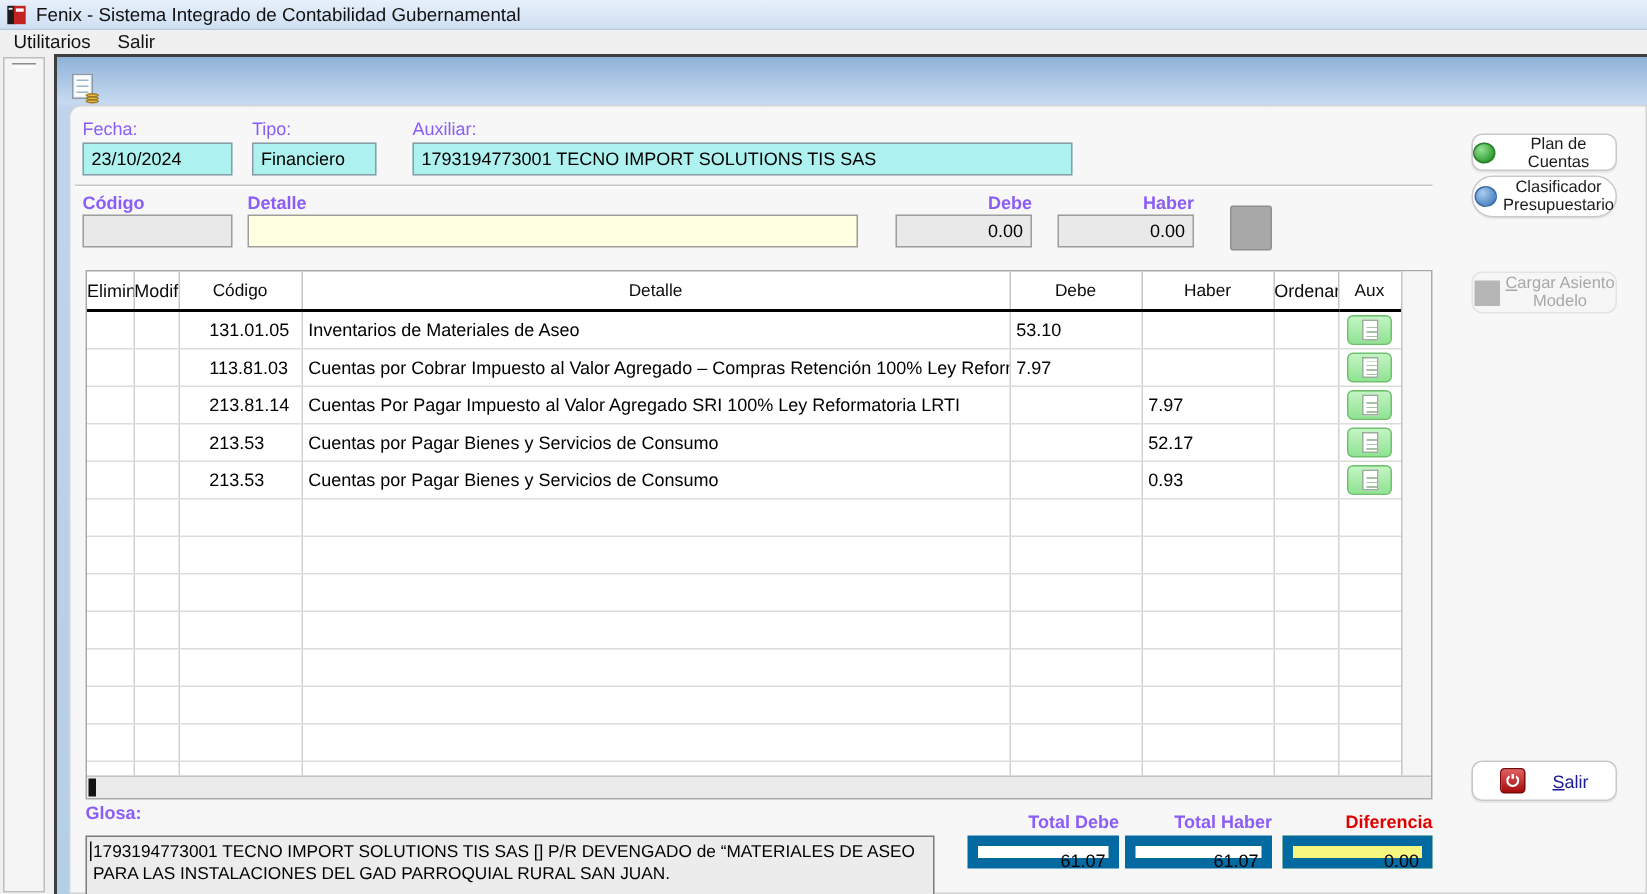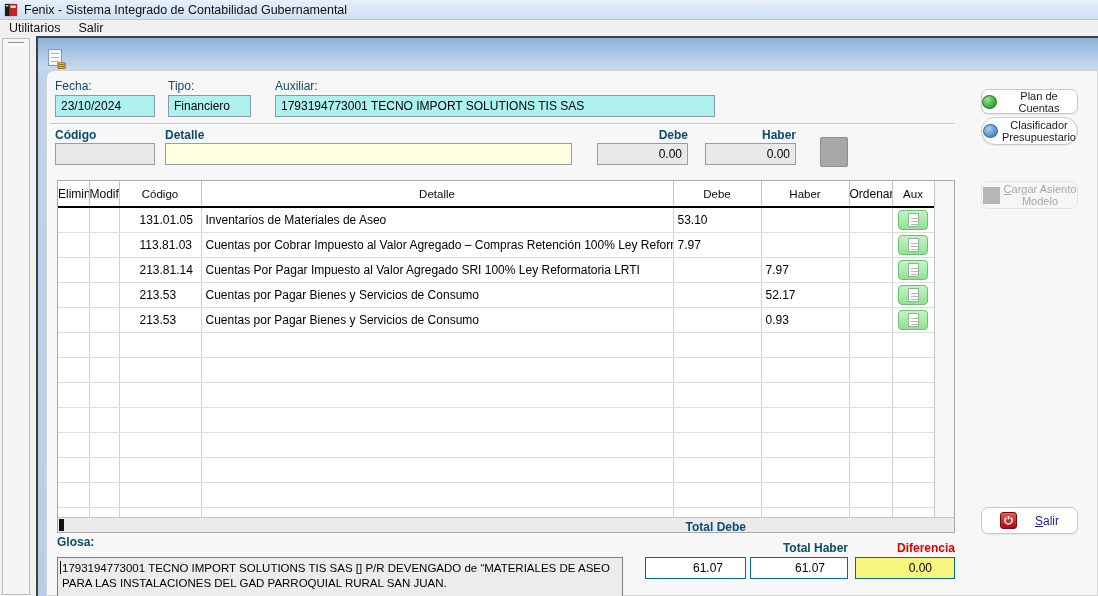--- a/index.html
+++ b/index.html
@@ -34,21 +34,21 @@
   
   .tool-icon { position:absolute; left:47px; top:49px; width:20px; height:20px; }
   .tool-icon .page { position:absolute; left:1px; top:0; width:14px; height:17px; background:#fdfdfd; border:1px solid #8899aa;
     box-shadow:inset 0 0 0 1px #eef3f8; }
   .tool-icon .page i { display:block; height:1px; background:#9ab6cf; margin:3px 2px 0 2px; }
   .tool-icon .coins { position:absolute; right:0; bottom:0; width:10px; height:8px; }
   .tool-icon .coins b { position:absolute; left:0; width:9px; height:3px; border-radius:50%; background:#e7b94a; border:1px solid #9a7a20; }
   .tool-icon .coins b:nth-child(1){ bottom:0; } .tool-icon .coins b:nth-child(2){ bottom:2px; } .tool-icon .coins b:nth-child(3){ bottom:4px; }
 
   
-  .lbl { position:absolute; color:#0c4a6e; font-size:12px; }
+  .lbl { position:absolute; color:#8b5cf6; font-size:12px; }
   .lbl.b { font-weight:bold; }
   .lbl.red { color:#e00000; font-weight:bold; }
 
   
   .field { position:absolute; border:1px solid #8d9aa6; background:#fff; height:22px; line-height:20px; padding:0 5px; font-size:12px; overflow:hidden; white-space:nowrap; }
   .cyan { background:#aef2f0; }
   .grayf { background:#e9e9e9; border-color:#9d9d9d; }
   .yellowf { background:#ffffe1; border-color:#9d9d9d; }
   .num { text-align:right; }
 
@@ -89,21 +89,21 @@
   .gray-box { width:17px; height:17px; background:#b6b6b6; flex:0 0 auto; }
   .power-icon { width:17px; height:17px; border-radius:3px; background:linear-gradient(to bottom,#e06060,#a50d0d); border:1px solid #7d0808;
     display:flex; align-items:center; justify-content:center; flex:0 0 auto; }
   .u { text-decoration:underline; }
   .navy { color:#1b1b96; }
 
   
   .glosa-box { position:absolute; left:57px; top:557px; width:566px; height:40px; background:#ececec; border:1px solid #7d7d7d;
     font-size:11.5px; line-height:15px; padding:3px 4px; overflow:hidden; }
   .caret { position:absolute; left:4px; top:4px; width:1px; height:13px; background:#000; }
-  .total-field { position:absolute; top:557px; height:22px; border:1px solid #0369a1; background:#fff; line-height:20px; font-size:12px; text-align:right; padding:0 22px; }
+  .total-field { position:absolute; top:557px; height:22px; border:7px solid #0369a1; background:#fff; line-height:20px; font-size:12px; text-align:right; padding:0 2px; }
   .dif { background:#f6f67e; }
 </style>
 </head>
 <body>
 
 <div class="titlebar">
   <svg width="14" height="14" viewBox="0 0 16 16">
     <rect x="1" y="1" width="6" height="14" fill="#1a1a1a"></rect>
     <rect x="6" y="1" width="9" height="14" fill="#c22222"></rect>
     <rect x="7.5" y="3" width="6" height="2.5" fill="#ffffff"></rect>
@@ -356,20 +356,20 @@
       <path d="M3.3 2.6 a3.6 3.6 0 1 0 4.4 0" stroke="#ffffff" stroke-width="1.4" fill="none"></path>
     </svg>
   </span>
   <span class="navy"><span class="u">S</span><span>alir</span></span>
 </div>
 
 <div class="lbl b" style="left:57px; top:535px;">Glosa:</div>
 <div class="glosa-box">1793194773001 TECNO IMPORT SOLUTIONS TIS SAS  [] P/R DEVENGADO de “MATERIALES DE ASEO PARA LAS INSTALACIONES DEL GAD PARROQUIAL RURAL SAN JUAN.</div>
 <div class="caret" style="left:60px; top:561px;"></div>
 
-<div class="lbl b" style="left:645px; top:520px; width:101px; text-align:right;">Total Debe</div>
+<div class="lbl b" style="left:645px; top:541px; width:101px; text-align:right;">Total Debe</div>
 <div class="total-field" style="left:645px; width:101px;">61.07</div>
 
 <div class="lbl b" style="left:750px; top:541px; width:98px; text-align:right;">Total Haber</div>
 <div class="total-field" style="left:750px; width:98px;">61.07</div>
 
 <div class="lbl red" style="left:855px; top:541px; width:100px; text-align:right;">Diferencia</div>
 <div class="total-field dif" style="left:855px; width:100px;">0.00</div>
 
 </body></html>

